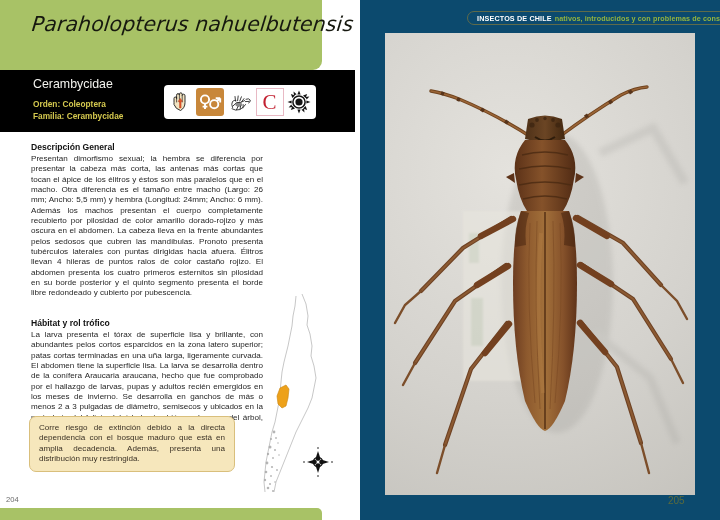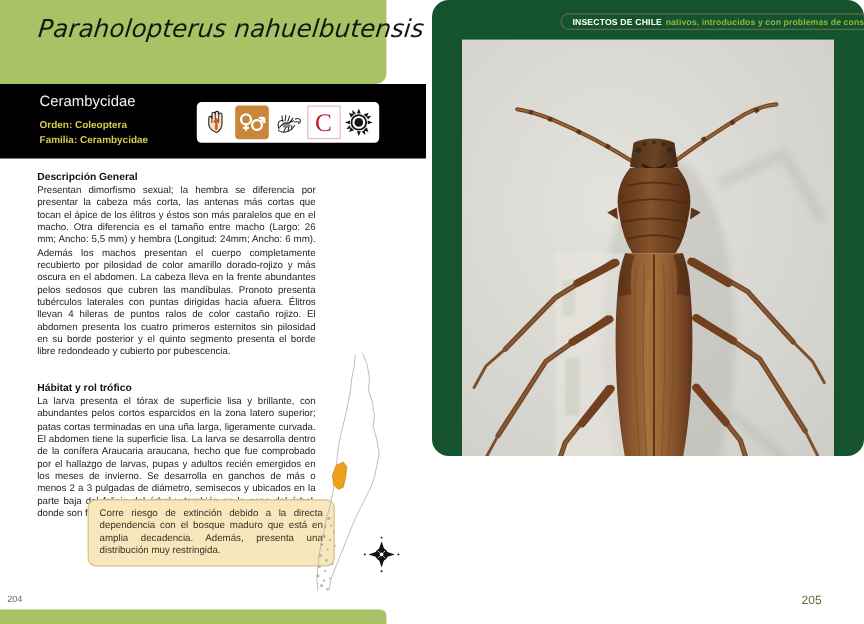--- a/index.html
+++ b/index.html
@@ -153,21 +153,20 @@
   .cons-box {
     position: absolute;
     left: 29px;
     top: 416px;
     width: 206px;
     box-sizing: border-box;
     background: #f6e7bc;
     border: 1px solid #d9bf7c;
     border-radius: 7px;
     padding: 6px 9px 7px 9px;
-    margin-left: 44px;
   }
   .cons-text {
     font-size: 8.1px;
     line-height: 10.3px;
     text-align: justify;
     color: #3a3125;
     margin: 0;
   }
 
   
@@ -196,24 +195,23 @@
     height: 12px;
     background: #a8c266;
     border-top-right-radius: 5px;
   }
 
   
   #right-page {
     position: absolute;
     left: 360px; top: 0;
     width: 360px;
-    height: 380px;
-    background: #14532d;
+    height: 520px;
+    background: #0c4a6e;
     overflow: hidden;
-    border-radius: 14px;
   }
   .run-head {
     position: absolute;
     left: 107px;
     top: 11px;
     height: 14px;
     border: 1px solid #5f6b4a;
     border-radius: 7px;
     padding: 0 8px 0 9px;
     display: flex;

